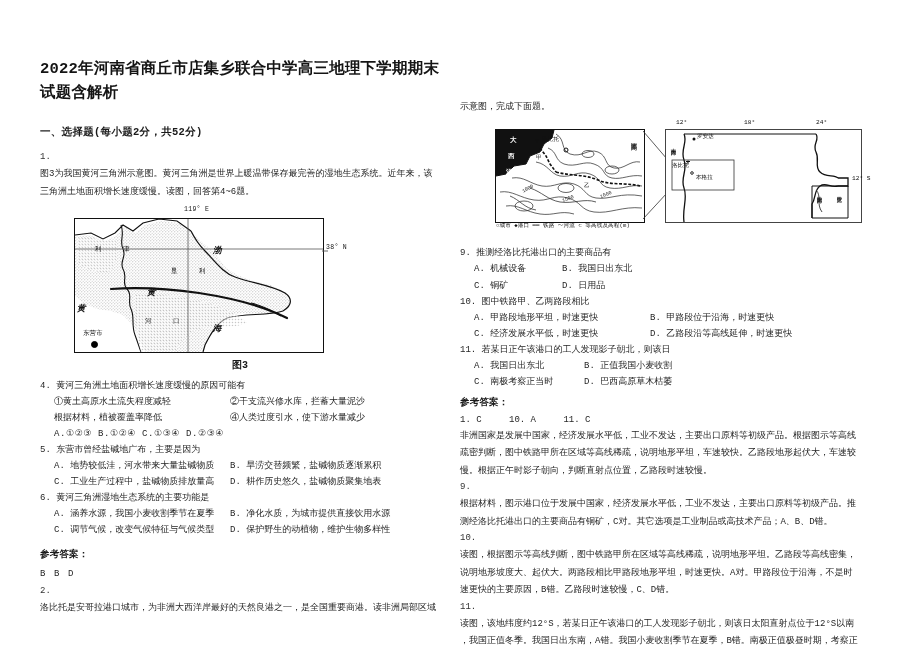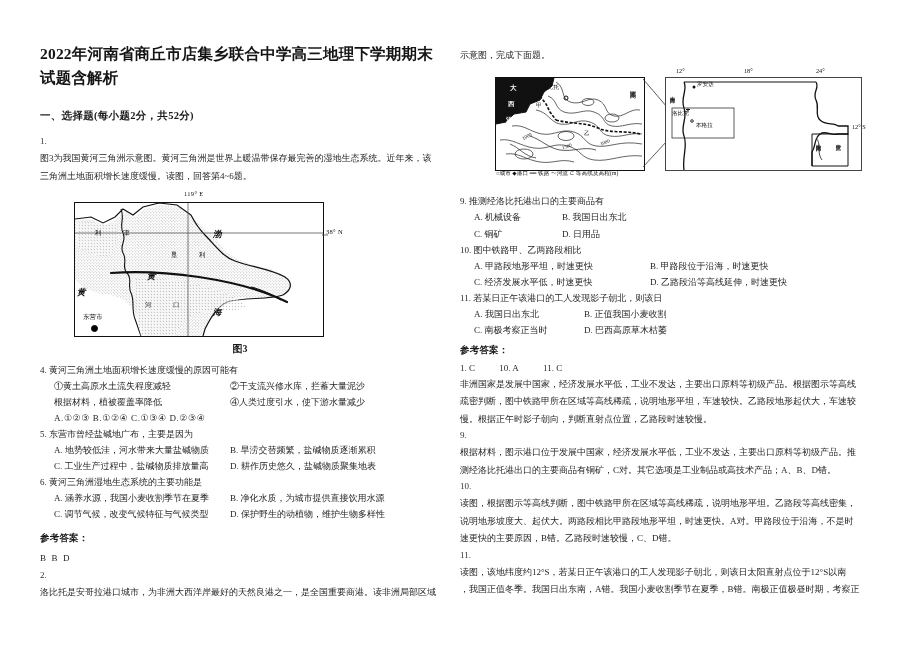--- a/index.html
+++ b/index.html
@@ -16,32 +16,34 @@
     position: relative;
   }
   .page {
     position: relative;
     width: 920px;
     height: 651px;
     box-sizing: border-box;
   }
   .col {
     position: absolute;
-    top: 0;
+    top: 16px;
     box-sizing: border-box;
+    font-family: Liberation Mono, monospace;
   }
   .col-left {
     left: 40px;
     width: 400px;
     padding-top: 42px;
   }
   .col-right {
     left: 460px;
     width: 420px;
     padding-top: 48px;
+    margin-top: 36px;
   }
   h1.doc-title {
     font-size: 15.5px;
     font-weight: bold;
     line-height: 1.52;
     margin: 0 0 20px 0;
     letter-spacing: 0.2px;
     color: #141414;
   }
   .section-head {

